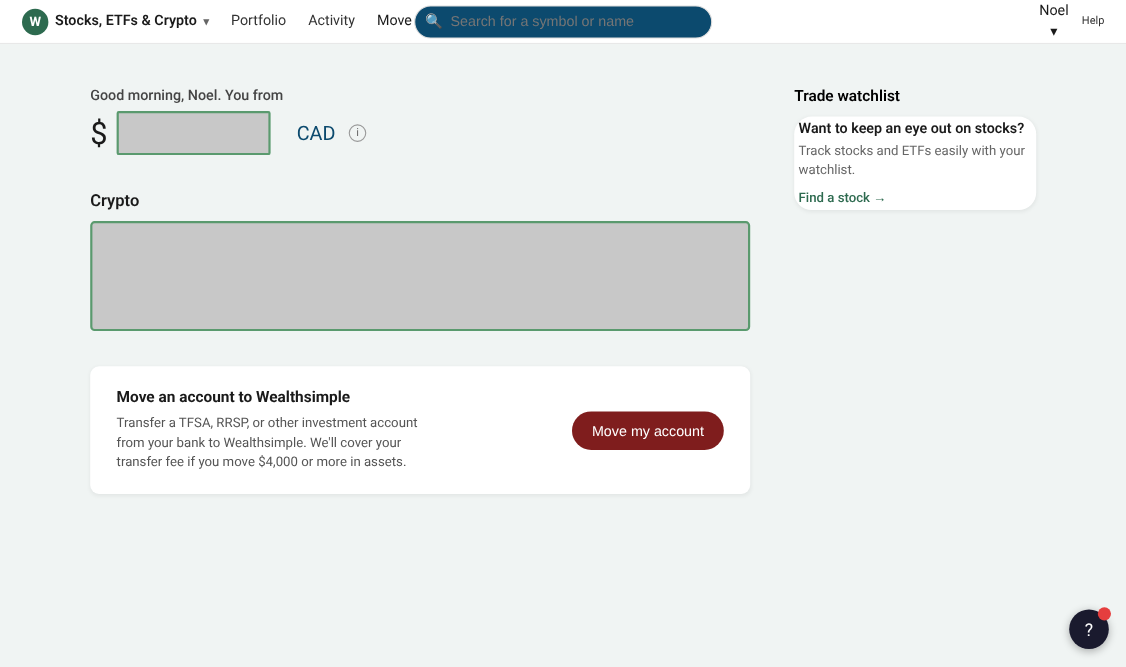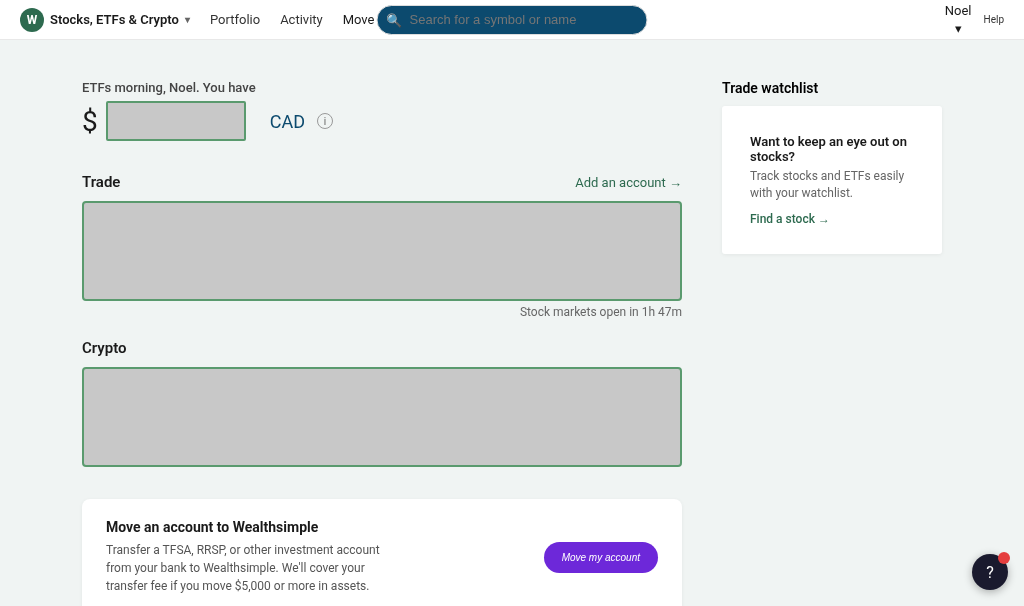--- a/index.html
+++ b/index.html
@@ -246,47 +246,46 @@
       color: #1a1a1a;
       margin-bottom: 6px;
     }
     .move-account-text p {
       font-size: 12px;
       color: #555;
       line-height: 1.5;
       max-width: 300px;
     }
     .move-button {
-      background: #6d28d9;
+      background: #7f1d1d;
       color: #fff;
       border: none;
       border-radius: 20px;
       padding: 10px 18px;
-      font-size: 10px;
+      font-size: 13px;
       font-weight: 500;
       cursor: pointer;
       white-space: nowrap;
       flex-shrink: 0;
-      font-style: italic;
     }
 
     
     .watchlist-section {
       margin-bottom: 24px;
     }
     .watchlist-title {
       font-size: 14px;
       font-weight: 600;
       margin-bottom: 10px;
       color: #000000;
     }
     .watchlist-card {
       background: #fff;
-      border-radius: 3px;
-      padding: 28px;
+      border-radius: 16px;
+      padding: 4px;
       box-shadow: 0 1px 4px rgba(0,0,0,0.06);
     }
     .watchlist-card h4 {
       font-size: 13px;
       font-weight: 600;
       color: #1a1a1a;
       margin-bottom: 4px;
     }
     .watchlist-card p {
       font-size: 12px;
@@ -368,49 +367,41 @@
     </div>
     <span class="help-link">Help</span>
   </div>
 </nav>
 
 <div class="main-content">
 
   <div class="left-column">
 
     <div class="balance-section">
-      <div class="greeting">ETFs morning, Noel. You have</div>
+      <div class="greeting">Good morning, Noel. You from</div>
       <div class="balance-row">
         <span class="dollar-sign">$</span>
         <div class="balance-box"></div>
         <span class="cad-label">CAD</span>
         <span class="info-icon">i</span>
       </div>
     </div>
 
-    <div>
-      <div class="section-header">
-        <span class="section-title">Trade</span>
-        <a class="add-account-link">Add an account →</a>
-      </div>
-      <div class="content-box trade-box"></div>
-      <div class="stock-market-time">Stock markets open in 1h 47m</div>
-    </div>
 
     <div class="crypto-section">
       <div class="section-header">
         <span class="section-title">Crypto</span>
       </div>
       <div class="content-box crypto-box"></div>
     </div>
 
     <div class="move-account-banner">
       <div class="move-account-text">
         <h3>Move an account to Wealthsimple</h3>
-        <p>Transfer a TFSA, RRSP, or other investment account from your bank to Wealthsimple. We'll cover your transfer fee if you move $5,000 or more in assets.</p>
+        <p>Transfer a TFSA, RRSP, or other investment account from your bank to Wealthsimple. We'll cover your transfer fee if you move $4,000 or more in assets.</p>
       </div>
       <button class="move-button">Move my account</button>
     </div>
 
   </div>
 
   <div class="right-column">
 
     <div class="watchlist-section">
       <div class="watchlist-title">Trade watchlist</div>

